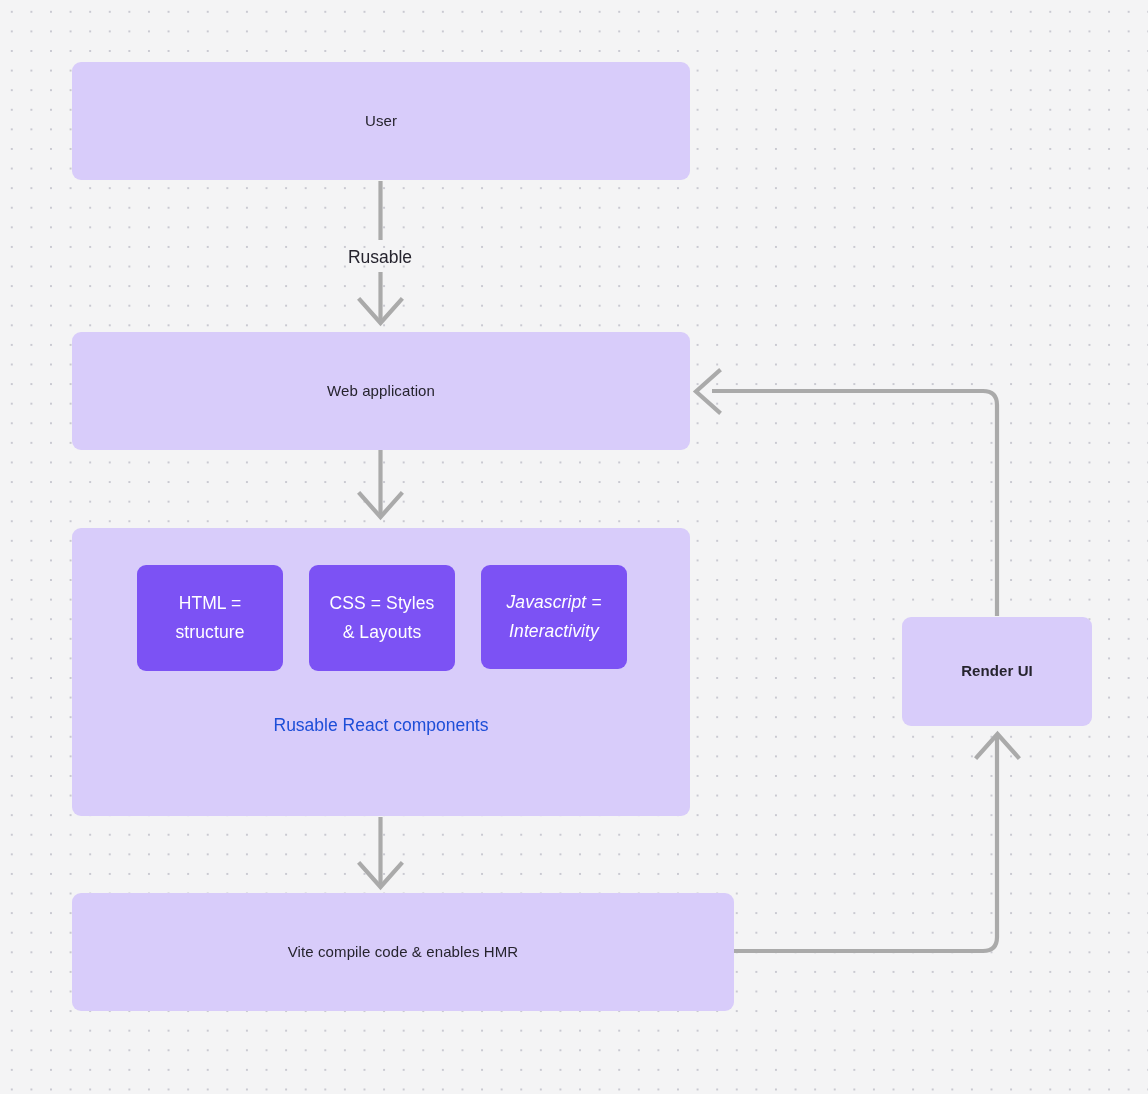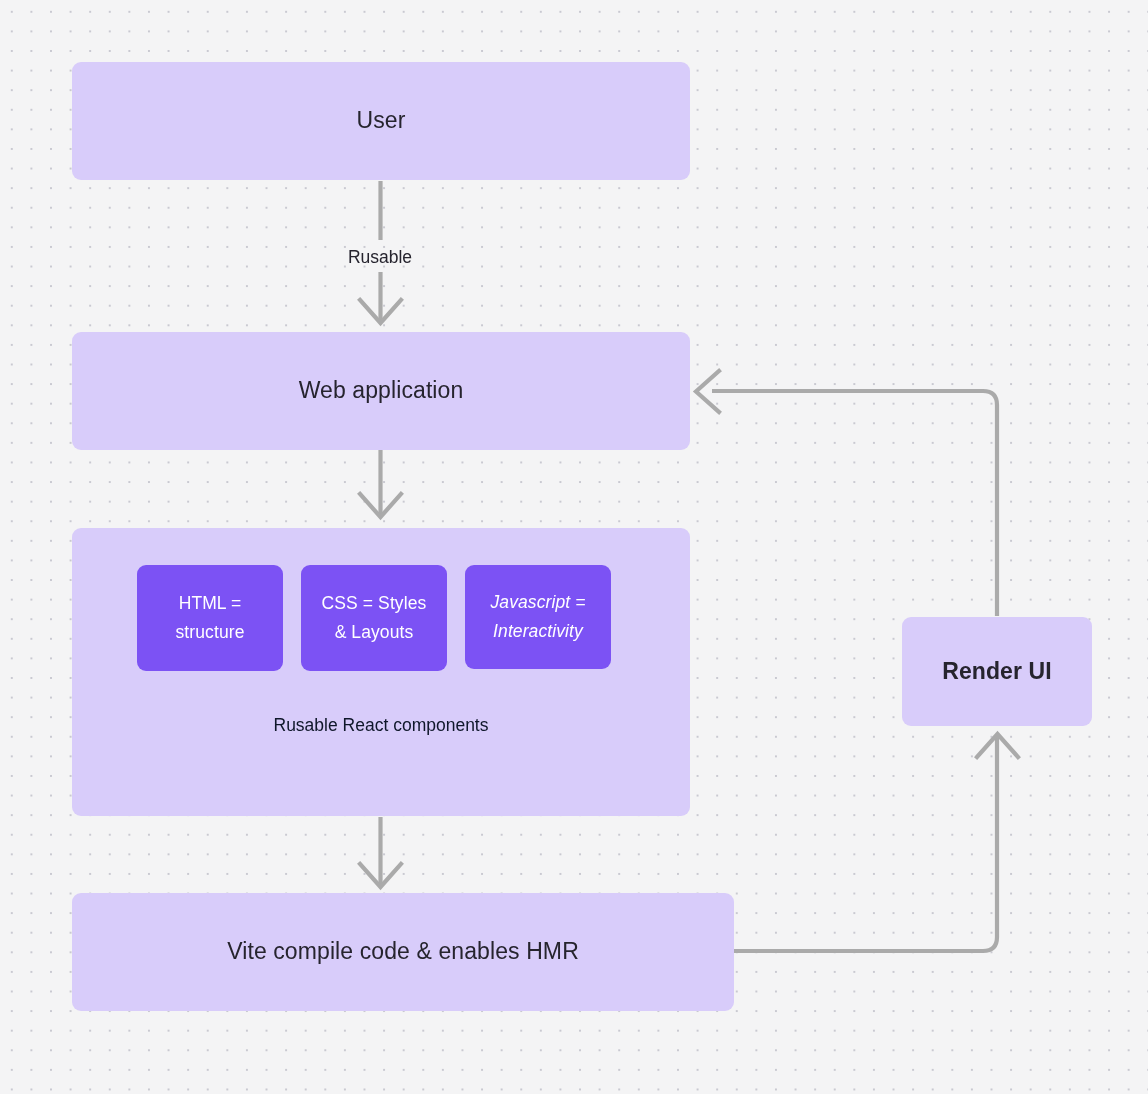--- a/index.html
+++ b/index.html
@@ -35,21 +35,21 @@
     color: #26242e;
   }
 
   .node-violet {
     background: #7c52f4;
     color: #ffffff;
     border-radius: 9px;
   }
 
   .node-label {
-    font-size: 23px;
+    font-size: 15px;
     line-height: 1.62;
     letter-spacing: 0.1px;
     white-space: pre-line;
   }
 
   .node-violet .node-label {
     font-size: 17.5px;
     line-height: 1.64;
     padding: 0 8px;
   }
@@ -61,31 +61,31 @@
     width: 618px;
     height: 288px;
     display: block;
   }
 
   .group-children {
     position: absolute;
     left: 65px;
     top: 37px;
     display: flex;
-    gap: 18px;
+    gap: 26px;
   }
 
   .group-caption {
     position: absolute;
     left: 0;
     top: 187px;
     width: 100%;
     text-align: center;
     font-size: 17.5px;
-    color: #0f172a;
+    color: #1d4ed8;
   }
 
   
   #edges {
     position: absolute;
     left: 0;
     top: 0;
     width: 1148px;
     height: 1094px;
     pointer-events: none;

